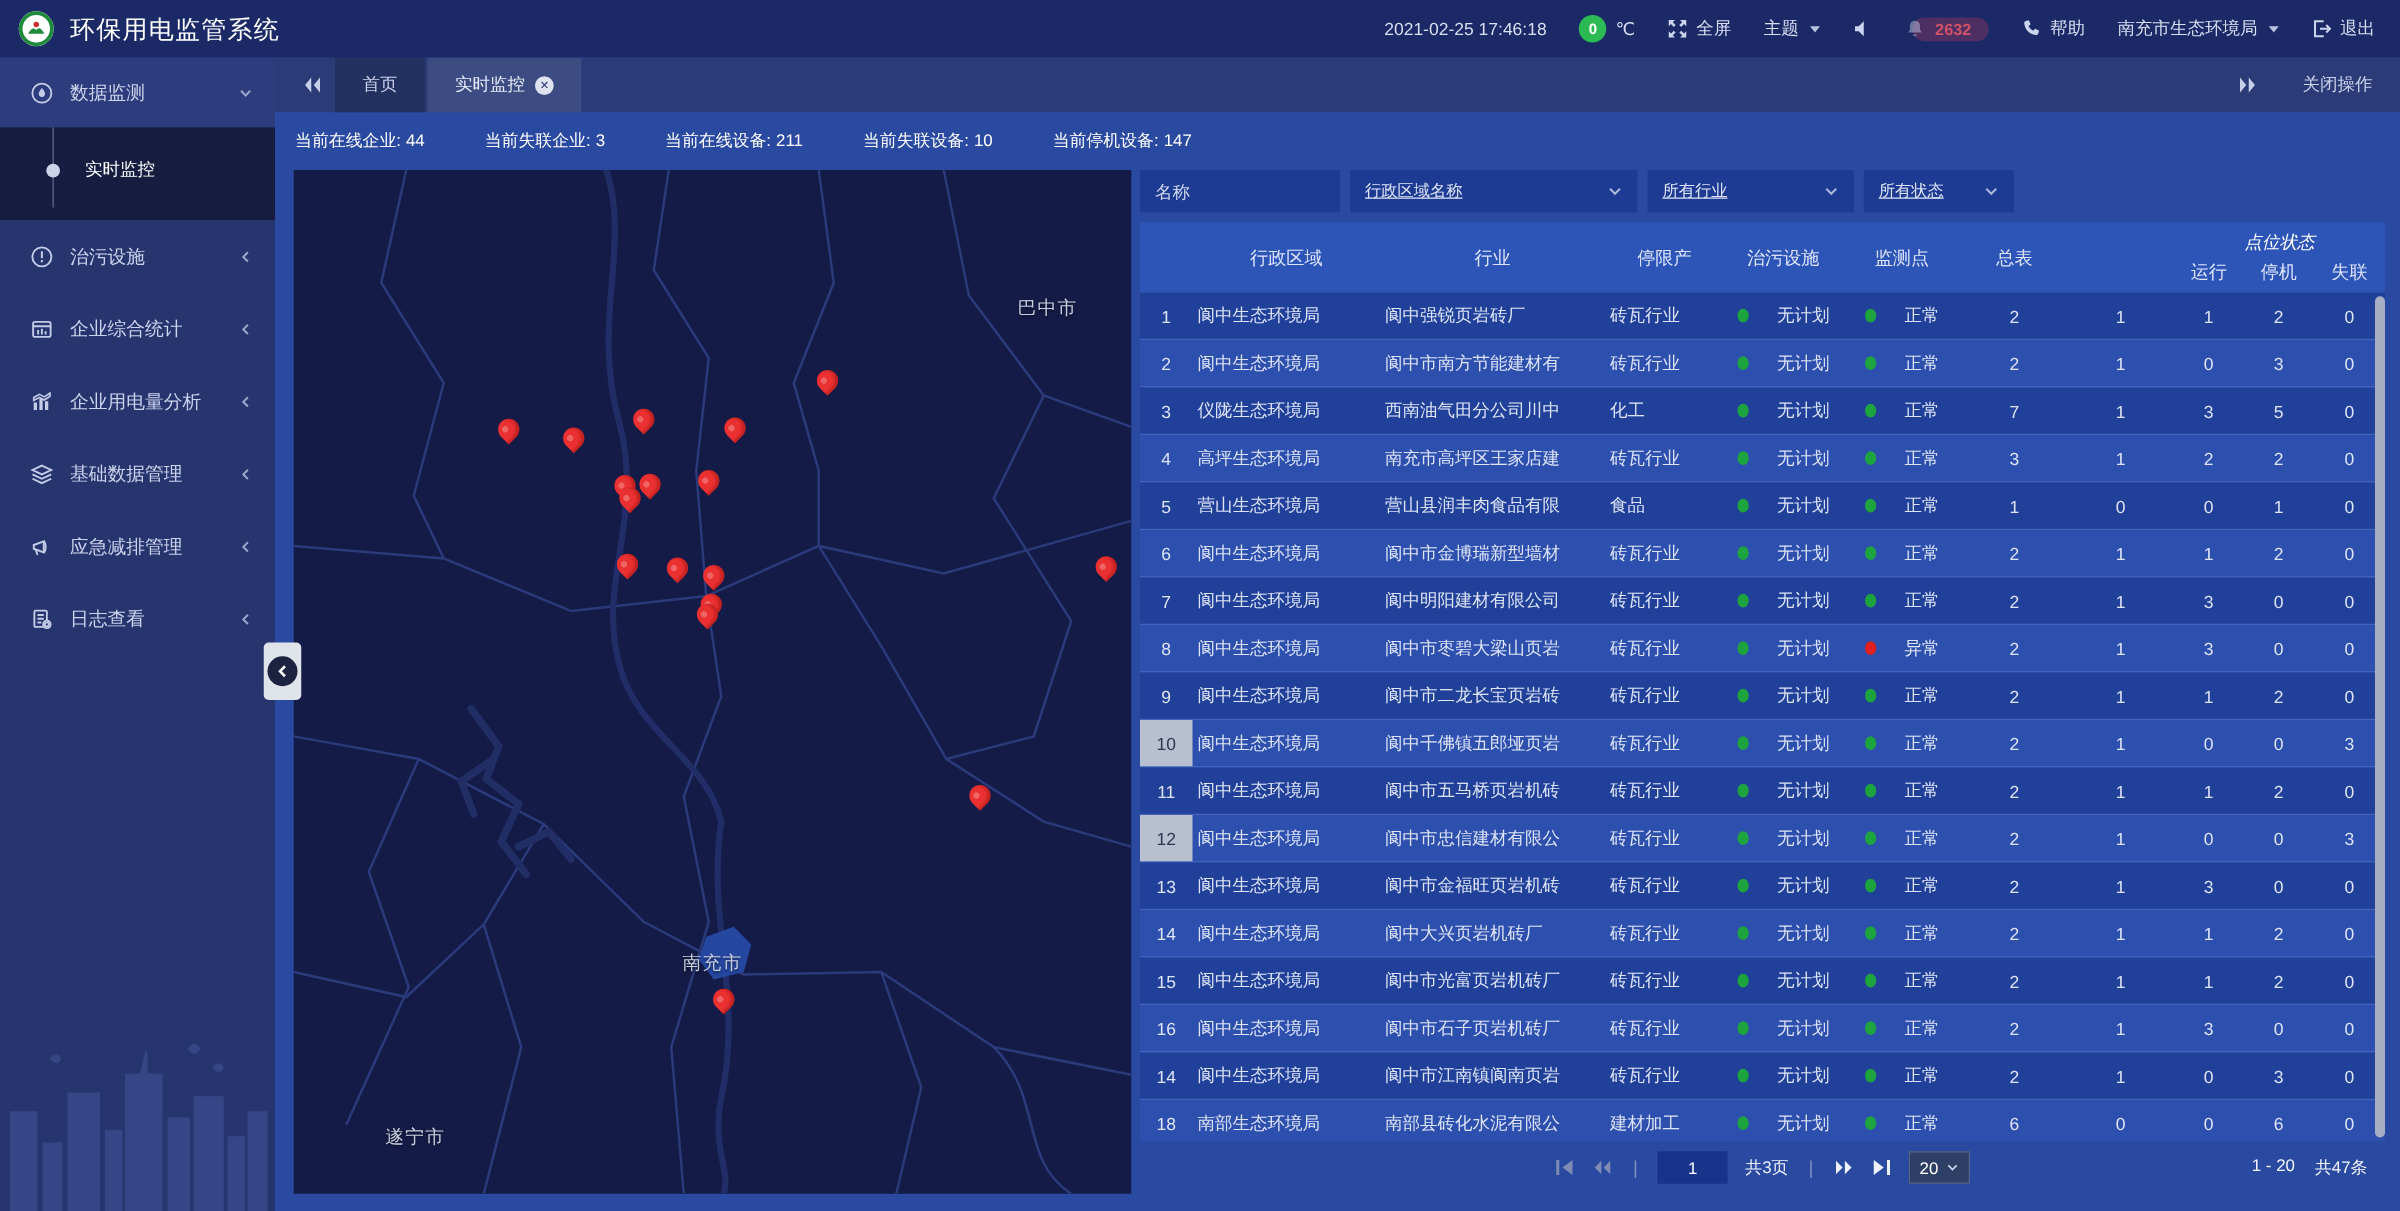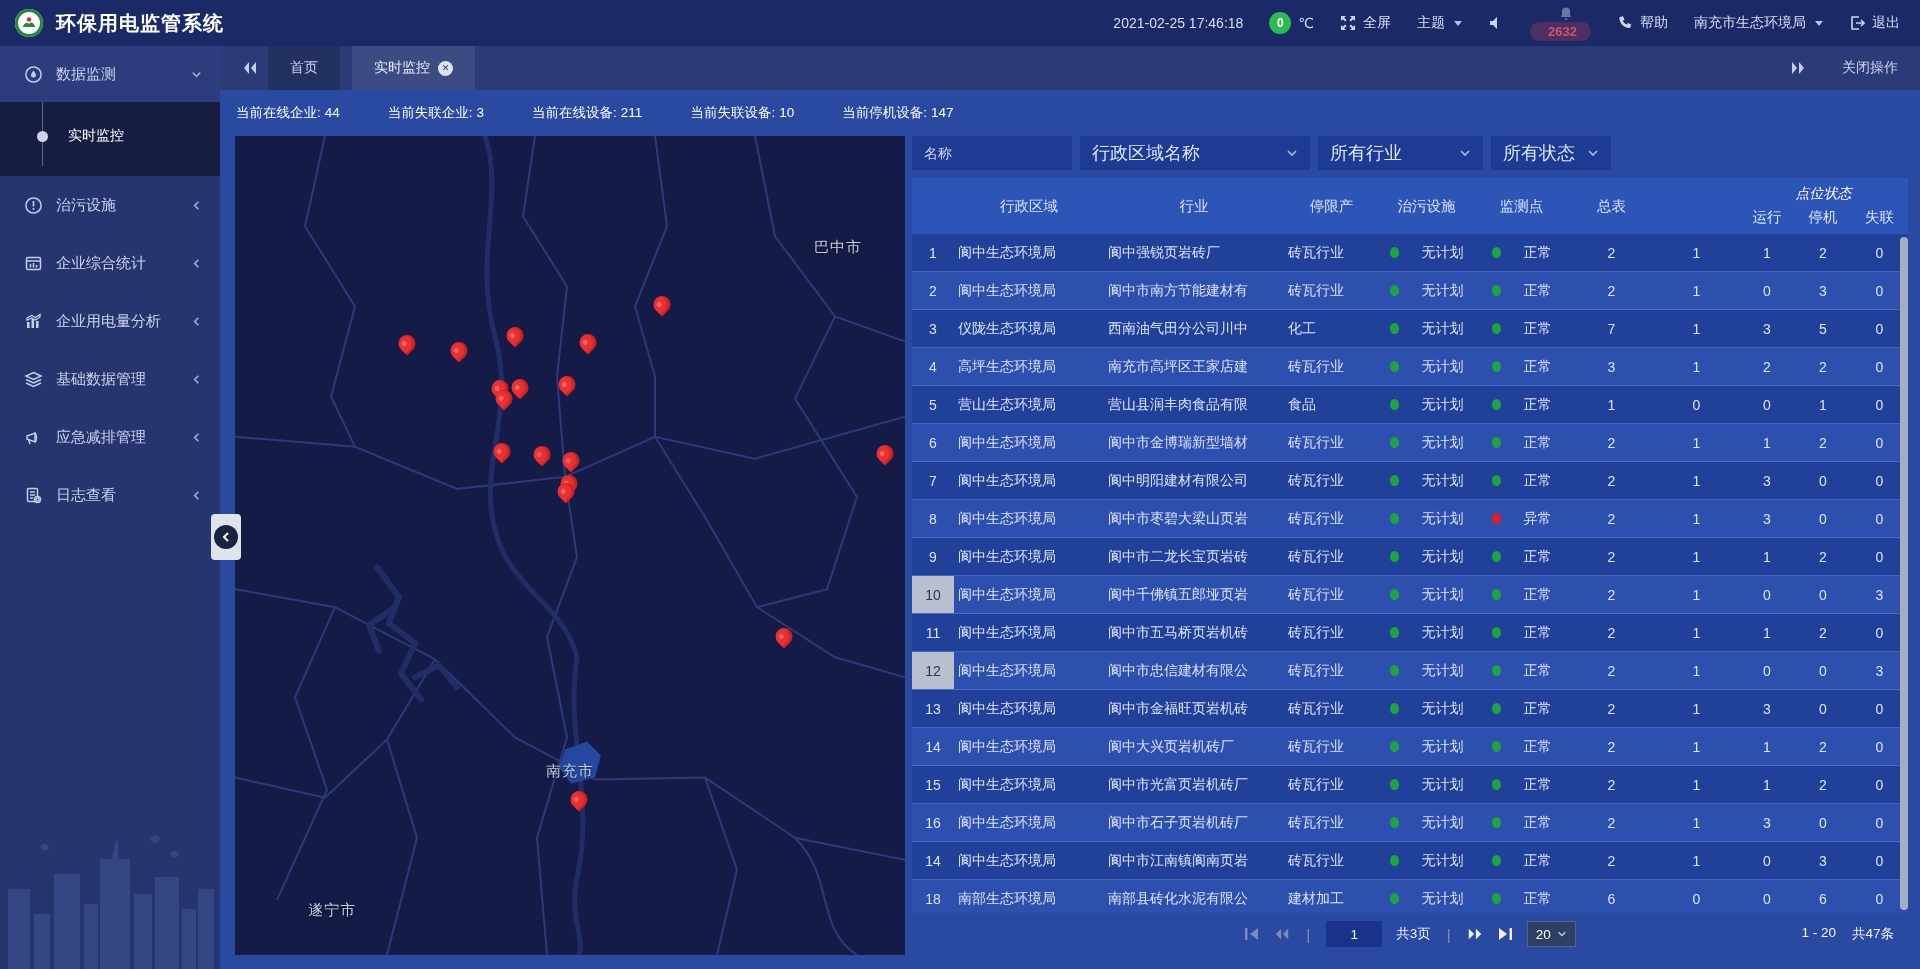--- a/index.html
+++ b/index.html
@@ -4,28 +4,28 @@
 <style>
   * { margin:0; padding:0; box-sizing:border-box; }
   html,body { width:1920px; height:969px; overflow:hidden; }
   body { font-family:"Liberation Sans","DejaVu Sans",sans-serif; background:#2a4aa2; color:#e6eaf8; }
   .app { position:relative; width:1920px; height:969px; }
 
   
   .hdr { position:absolute; top:0; left:0; right:0; height:46px; background:#1b2a66; display:flex; align-items:center; justify-content:space-between; padding:0 20px 0 14px; z-index:6; }
   .hdr-left { display:flex; align-items:center; gap:12px; }
   .logo { width:30px; height:30px; }
-  .app-title { font-size:20px; font-weight:bold; color:#fff; letter-spacing:1px; }
+  .app-title { font-size:20px; font-weight:normal; color:#fff; letter-spacing:1px; }
   .hdr-right { display:flex; align-items:center; gap:26px; font-size:14px; color:#d9def2; }
   .hitem { display:flex; align-items:center; gap:7px; cursor:pointer; }
   .hicon { width:16px; height:16px; color:#ccd4ee; }
   .hicon svg { width:100%; height:100%; display:block; }
   .temp-badge { width:22px; height:22px; border-radius:50%; background:#2cba54; color:#fff; font-size:12px; font-weight:bold; display:flex; align-items:center; justify-content:center; }
   .caret { width:0; height:0; border-left:4px solid transparent; border-right:4px solid transparent; border-top:5px solid #b9c2e0; margin-left:2px; }
-  .notif { position:relative; display:flex; align-items:center;flex-direction:column; }
+  .notif { position:relative; display:flex; align-items:center; }
   .notif .hicon { opacity:.45; margin-right:-10px; position:relative; z-index:1; }
   .notif-badge { background:rgba(186,60,92,.32); color:#d05266; font-weight:bold; font-size:13px; border-radius:11px; padding:2px 14px 2px 18px; }
 
   
   .sidebar { position:absolute; top:46px; left:0; bottom:0; width:220px; background:#27356f; overflow:hidden; z-index:5; }
   .s-item { height:58px; display:flex; align-items:center; gap:13px; padding:0 18px 0 24px; color:#ccd3ec; font-size:15px; cursor:pointer; }
   .s-item.first { background:#2d3c7c; height:56px; }
   .s-icon { width:19px; height:19px; color:#c4cce8; flex:none; }
   .s-icon svg { width:100%; height:100%; display:block; }
   .s-label { flex:1; }
@@ -37,21 +37,21 @@
   .sub-item .dot { position:absolute; left:37px; top:50%; margin-top:-5px; width:11px; height:11px; border-radius:50%; background:#99a2c2; }
   .sub-item.active { color:#ffffff; }
   .sub-item.active .dot { background:#cdd4ea; }
   .skyline { position:absolute; left:0; right:0; bottom:0; height:150px; opacity:.5; }
 
   
   .main { position:absolute; top:46px; left:220px; right:0; bottom:0; display:flex; flex-direction:column; }
   .tabbar { height:44px; background:#2b3b77; display:flex; align-items:stretch; padding-left:12px; flex:none; }
   .tb-ctl { display:flex; align-items:center; padding:0 10px; color:#c6cee8; cursor:pointer; }
   .tb-ctl svg { width:16px; height:14px; }
-  .tab { display:flex; align-items:center; gap:8px; padding:0 22px; font-size:14px; color:#ccd3ec; cursor:pointer; background:#223160; margin-right:12px; }
+  .tab { display:flex; align-items:center; gap:8px; padding:0 22px; font-size:14px; color:#ccd3ec; cursor:pointer; background:#223160; margin-right:2px; }
   .tab.active { background:#3c4b82; color:#e8ecfa; }
   .tab-close { width:15px; height:15px; border-radius:50%; background:#dfe3f0; color:#2b3a74; font-size:9px; font-weight:bold; display:flex; align-items:center; justify-content:center; line-height:1; }
   .tb-right { margin-left:auto; display:flex; align-items:center; gap:26px; padding-right:22px; color:#ccd3ec; font-size:14px; }
 
   .content { flex:1; background:#2a4aa2; position:relative; }
   .stats { height:46px; display:flex; align-items:center; gap:48px; padding-left:16px; font-size:13.5px; color:#ffffff; }
   .stat b { font-weight:normal; margin-left:4px; }
 
   .body-row { position:absolute; top:46px; left:15px; right:12px; bottom:14px; display:flex; gap:7px; }
 
@@ -65,21 +65,21 @@
   
   .collapse-handle { position:absolute; left:211px; top:514px; width:30px; height:46px; background:#dfe3ea; border-radius:4px; display:flex; align-items:center; justify-content:center; z-index:7; cursor:pointer; }
   .collapse-handle .circ { width:24px; height:24px; border-radius:50%; background:#1c2340; color:#fff; display:flex; align-items:center; justify-content:center; }
   .collapse-handle svg { width:10px; height:10px; }
 
   
   .panel { flex:1; min-width:0; display:flex; flex-direction:column; }
   .filters { display:flex; gap:8px; height:34px; margin-bottom:8px; flex:none; }
   .f-input { width:160px; background:#1d3b92; border:0; color:#e6ebf8; font-size:14px; padding:0 12px; font-family:inherit; }
   .f-input::placeholder { color:#cfd6ee; opacity:1; }
-  .f-select { display:flex; align-items:center; justify-content:space-between; background:#1d3b92; color:#dfe5f7; font-size:18px; padding:0 12px; cursor:pointer; }
+  .f-select { display:flex; align-items:center; justify-content:space-between; background:#1d3b92; color:#dfe5f7; font-size:13px; padding:0 12px; cursor:pointer;text-decoration:underline; }
   .f-select .chev { width:12px; height:12px; color:#aeb8da; }
   .f-select svg { width:100%; height:100%; display:block; }
   .w230 { width:230px; } .w165 { width:165px; } .w120 { width:120px; }
 
   .grid-cols { display:grid; grid-template-columns:42px 150px 180px 95px 95px 95px 85px 85px 56px 56px 1fr; }
   .thead { height:56px; background:#2d55b8; color:#dde4fa; font-size:14.5px; flex:none; }
   .thead .hc { display:flex; align-items:center; justify-content:center; height:56px; }
   .hgroup { grid-column:9 / 12; display:flex; flex-direction:column; justify-content:center; height:56px; }
   .hgroup-title { text-align:center; font-style:italic; color:#fff; font-size:14px; margin-bottom:5px; }
   .hgroup-row { display:grid; grid-template-columns:56px 56px 1fr; }

